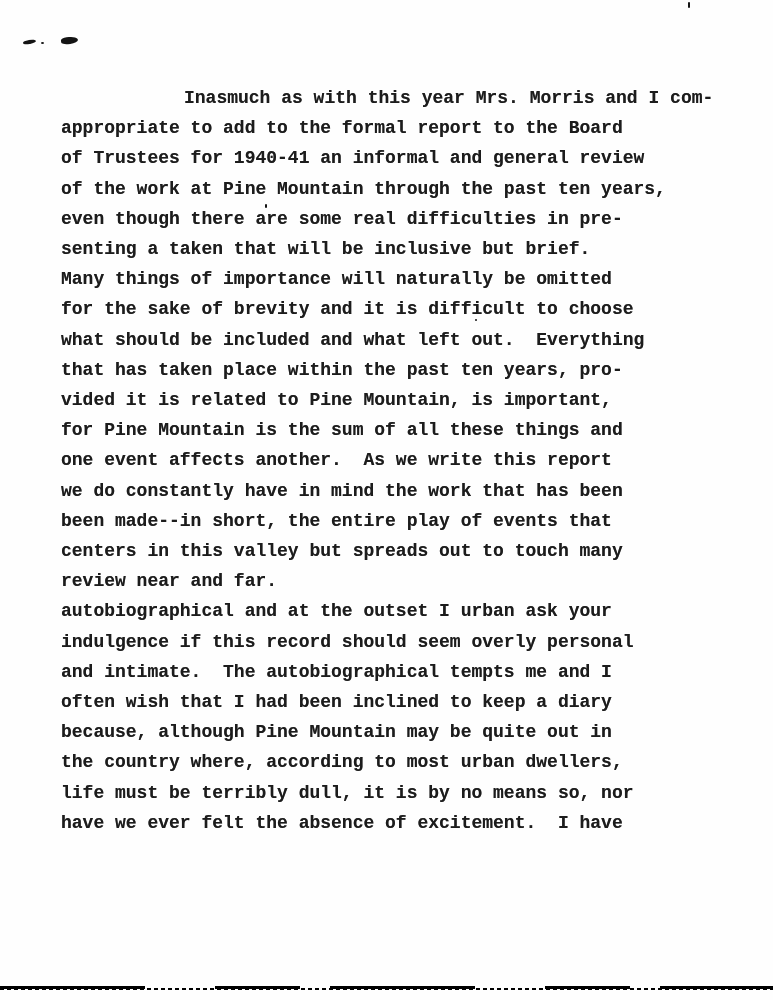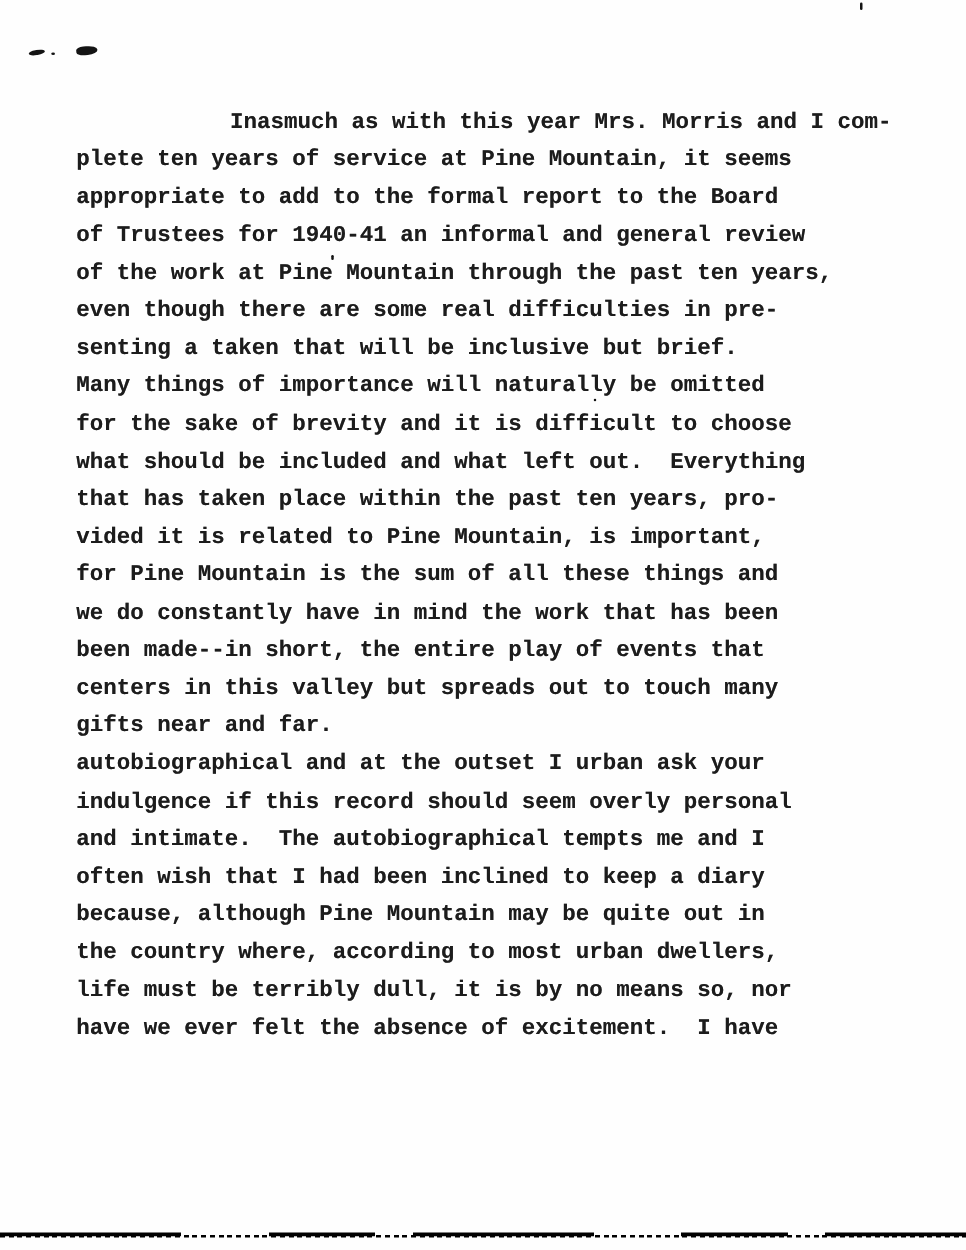--- a/index.html
+++ b/index.html
@@ -67,36 +67,36 @@
   <div class="smudge smudge-a"></div>
   <div class="smudge smudge-a-dot"></div>
   <div class="smudge smudge-b"></div>
   <div class="smudge tick-top"></div>
   <div class="smudge speck-1"></div>
   <div class="smudge speck-2"></div>
 
   <div class="text-block" style="color: rgb(28, 28, 28);">
       <div class="para p0">
         <div class="tline first">Inasmuch as with this year Mrs. Morris and I com-</div>
-        <div class="tline">plete ten years of service at Pine Mountain, it seems</div>
         <div class="tline">appropriate to add to the formal report to the Board</div>
         <div class="tline">of Trustees for 1940-41 an informal and general review</div>
         <div class="tline">of the work at Pine Mountain through the past ten years,</div>
         <div class="tline">even though there are some real difficulties in pre-</div>
         <div class="tline">senting a taken that will be inclusive but brief.</div>
         <div class="tline">Many things of importance will naturally be omitted</div>
         <div class="tline">for the sake of brevity and it is difficult to choose</div>
         <div class="tline">what should be included and what left out.  Everything</div>
         <div class="tline">that has taken place within the past ten years, pro-</div>
         <div class="tline">vided it is related to Pine Mountain, is important,</div>
         <div class="tline">for Pine Mountain is the sum of all these things and</div>
+        <div class="tline">one event affects another.  As we write this report</div>
         <div class="tline">we do constantly have in mind the work that has been</div>
         <div class="tline">been made--in short, the entire play of events that</div>
         <div class="tline">centers in this valley but spreads out to touch many</div>
-        <div class="tline">gifts near and far.</div>
+        <div class="tline">review near and far.</div>
       </div>
       <div class="para p1">
         <div class="tline">autobiographical and at the outset I urban ask your</div>
         <div class="tline">indulgence if this record should seem overly personal</div>
         <div class="tline">and intimate.  The autobiographical tempts me and I</div>
         <div class="tline">often wish that I had been inclined to keep a diary</div>
         <div class="tline">because, although Pine Mountain may be quite out in</div>
         <div class="tline">the country where, according to most urban dwellers,</div>
         <div class="tline">life must be terribly dull, it is by no means so, nor</div>
         <div class="tline">have we ever felt the absence of excitement.  I have</div>

